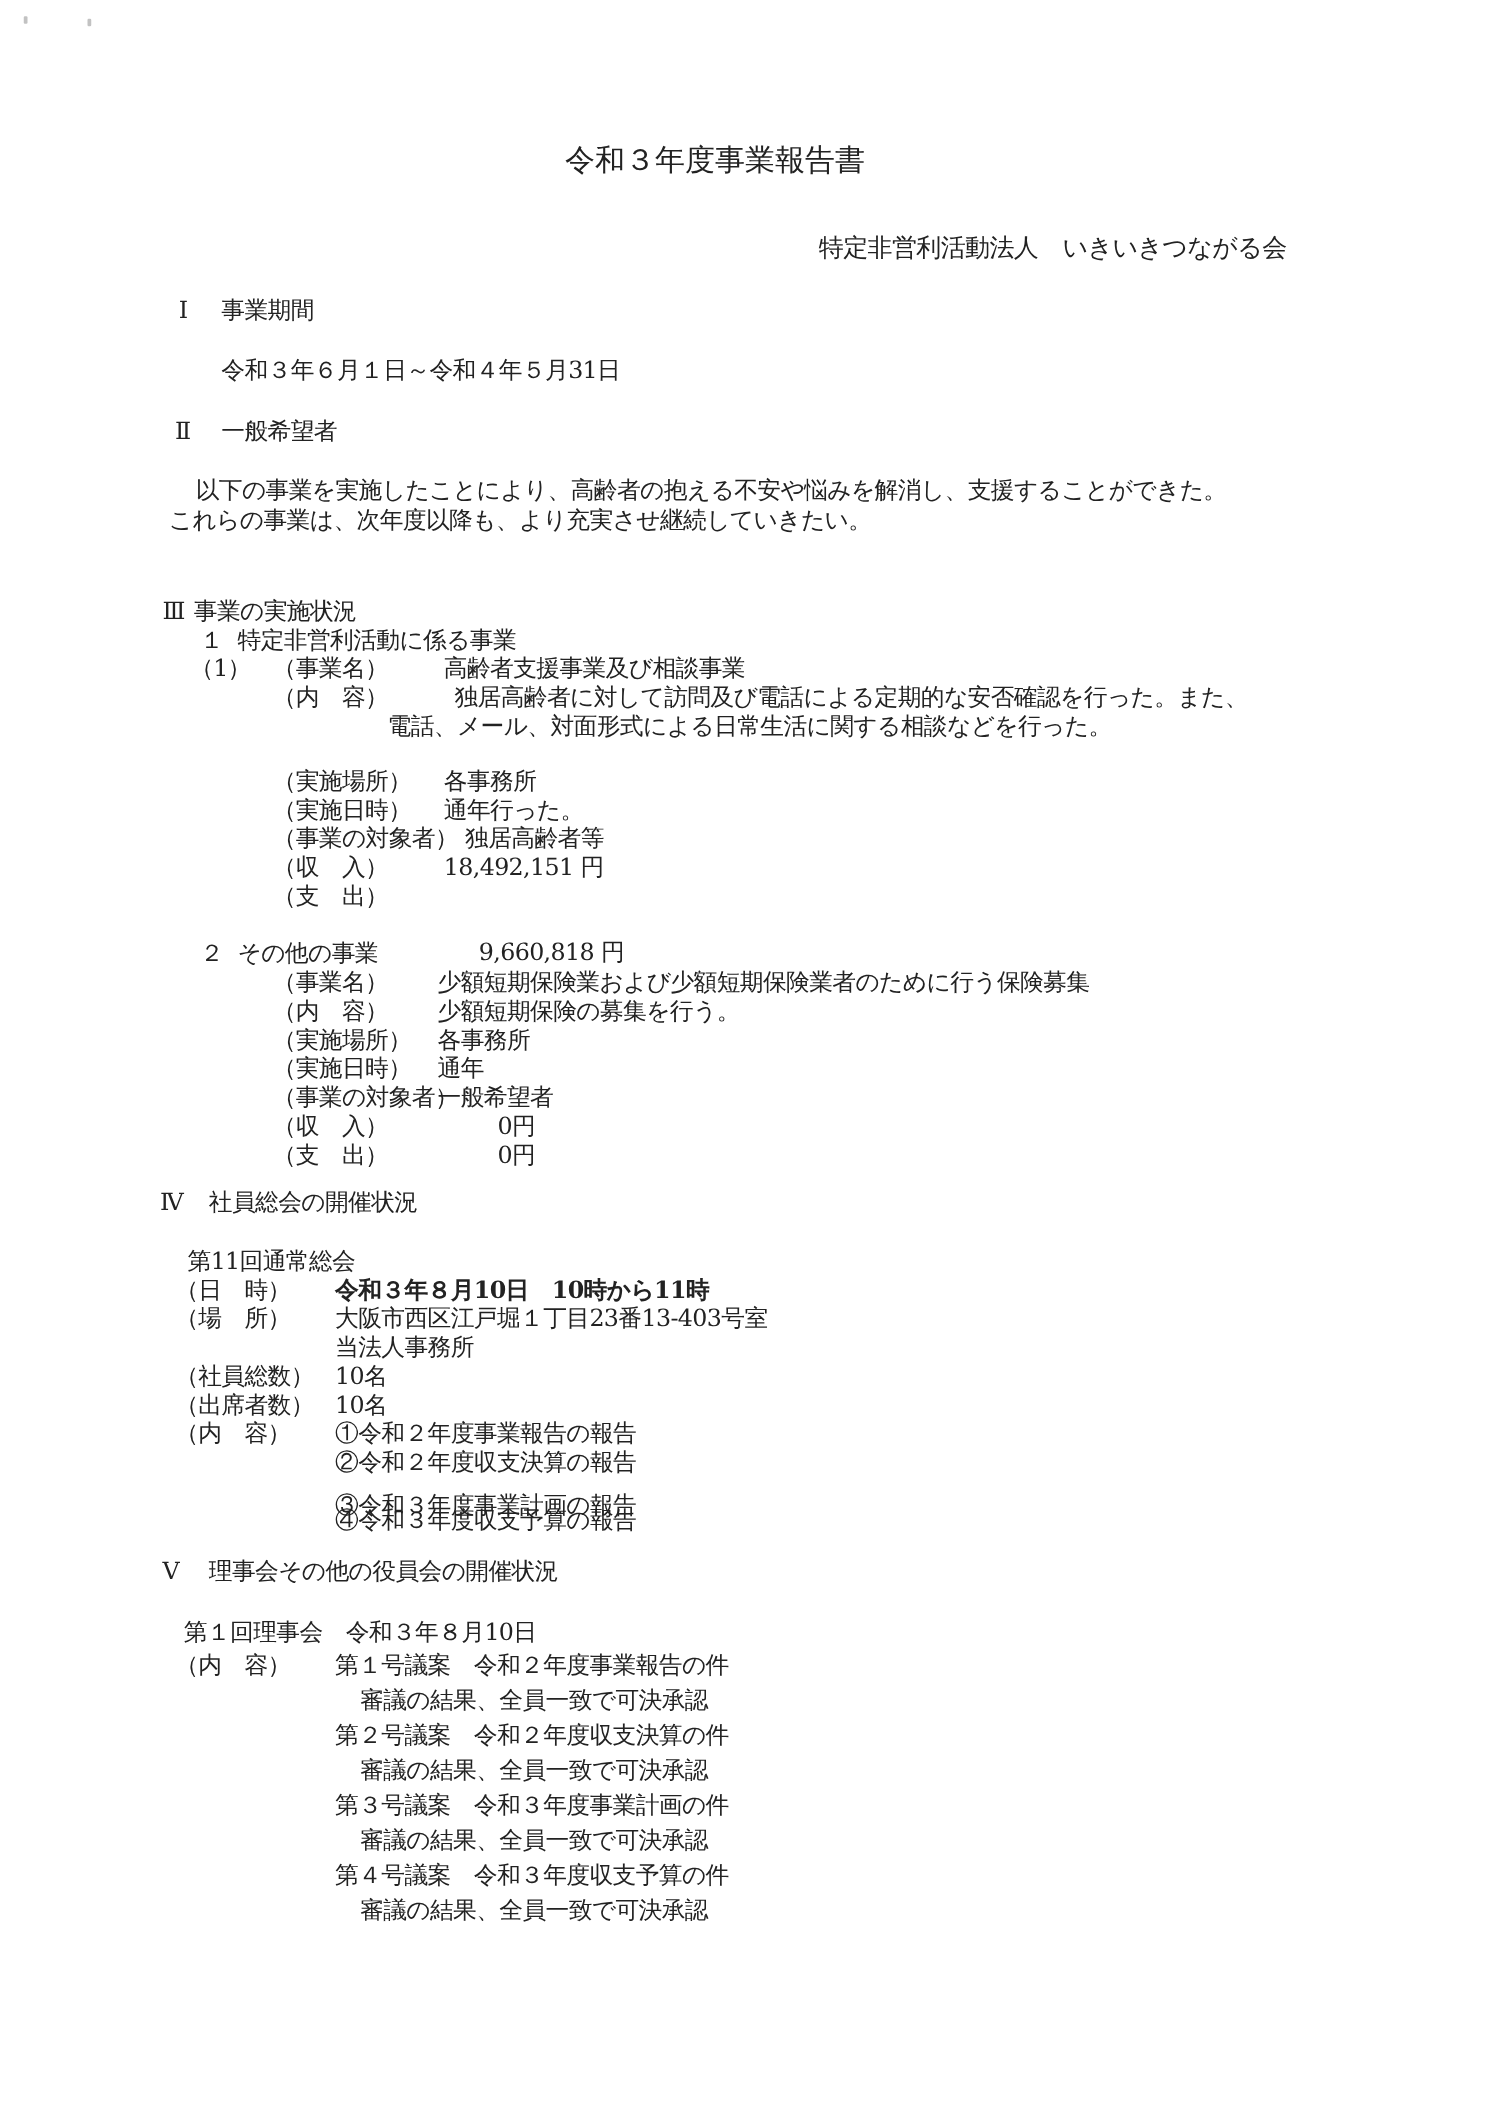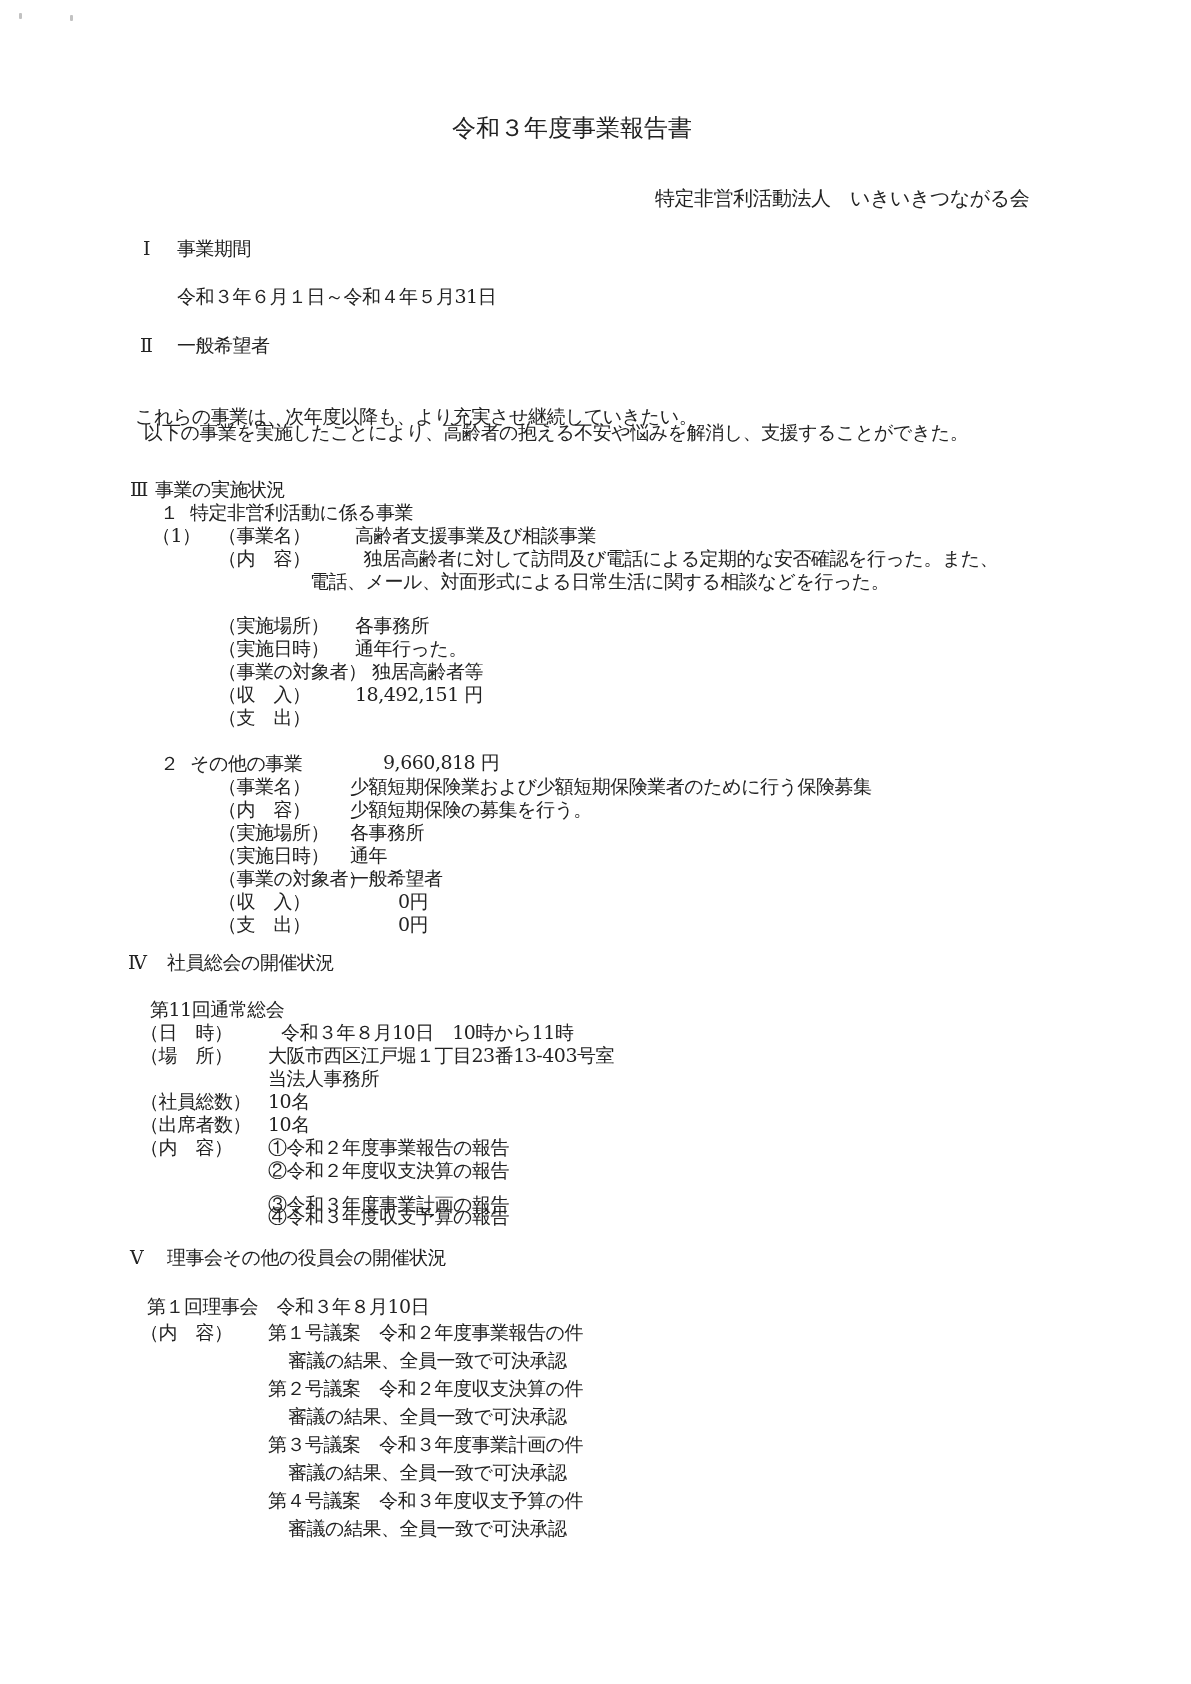--- a/index.html
+++ b/index.html
@@ -20,21 +20,21 @@
 
 <div class="t title" style="left:452px;top:113px;">令和３年度事業報告書</div>
 <div class="t" style="left:655px;top:187px;font-size:20px;">特定非営利活動法人　いきいきつながる会</div>
 
 <div class="t" style="left:143px;top:237px;">Ⅰ</div>
 <div class="t" style="left:177px;top:237px;">事業期間</div>
 <div class="t" style="left:177px;top:285px;">令和３年６月１日～令和４年５月31日</div>
 
 <div class="t" style="left:140px;top:334px;">Ⅱ</div>
 <div class="t" style="left:177px;top:334px;">一般希望者</div>
-<div class="t" style="left:125px;top:381px;margin-top:40px;">　以下の事業を実施したことにより、高齢者の抱える不安や悩みを解消し、支援することができた。</div>
+<div class="t" style="left:138px;top:381px;">　以下の事業を実施したことにより、高齢者の抱える不安や悩みを解消し、支援することができた。</div>
 <div class="t" style="left:135px;top:405px;">これらの事業は、次年度以降も、より充実させ継続していきたい。</div>
 
 <div class="t" style="left:130px;top:478px;">Ⅲ</div>
 <div class="t" style="left:155px;top:478px;">事業の実施状況</div>
 
 <div class="t" style="left:160px;top:501px;">１</div>
 <div class="t" style="left:190px;top:501px;">特定非営利活動に係る事業</div>
 
 <div class="t" style="left:152px;top:524px;">（1）</div>
 
@@ -71,21 +71,21 @@
 <div class="t" style="left:218px;top:890px;">（収　入）</div>
 <div class="t" style="left:398px;top:890px;">0円</div>
 <div class="t" style="left:218px;top:913px;">（支　出）</div>
 <div class="t" style="left:398px;top:913px;">0円</div>
 
 <div class="t" style="left:128px;top:951px;">Ⅳ</div>
 <div class="t" style="left:167px;top:951px;">社員総会の開催状況</div>
 <div class="t" style="left:150px;top:998px;">第11回通常総会</div>
 
 <div class="t" style="left:140px;top:1021px;">（日　時）</div>
-<div class="t" style="left:281px;top:1021px;">令和３年８月10日　10時から11時</div>
+<div class="t" style="left:268px;top:1021px;font-weight:bold;">令和３年８月10日　10時から11時</div>
 <div class="t" style="left:140px;top:1044px;">（場　所）</div>
 <div class="t" style="left:268px;top:1044px;">大阪市西区江戸堀１丁目23番13-403号室</div>
 <div class="t" style="left:268px;top:1067px;">当法人事務所</div>
 <div class="t" style="left:140px;top:1090px;">（社員総数）</div>
 <div class="t" style="left:268px;top:1090px;">10名</div>
 <div class="t" style="left:140px;top:1113px;">（出席者数）</div>
 <div class="t" style="left:268px;top:1113px;">10名</div>
 <div class="t" style="left:140px;top:1136px;">（内　容）</div>
 <div class="t" style="left:268px;top:1136px;">①令和２年度事業報告の報告</div>
 <div class="t" style="left:268px;top:1159px;">②令和２年度収支決算の報告</div>

